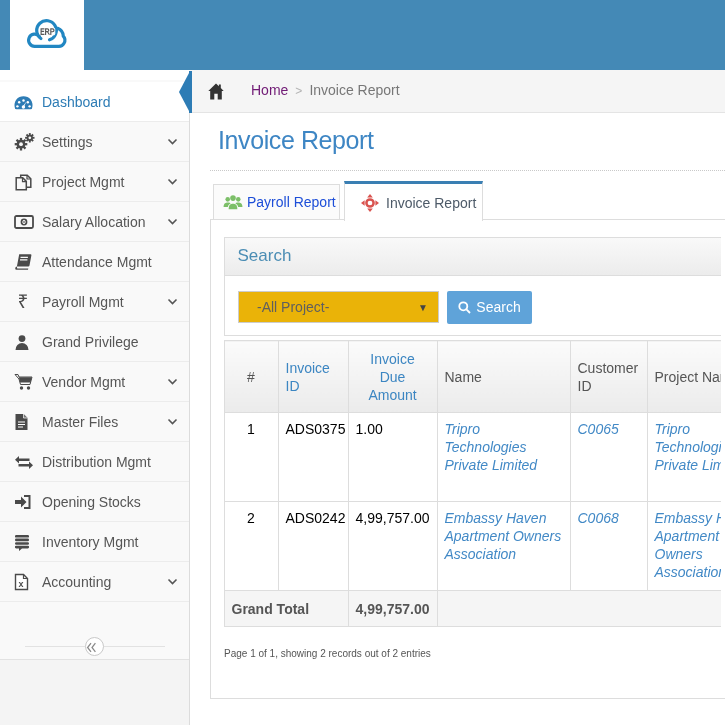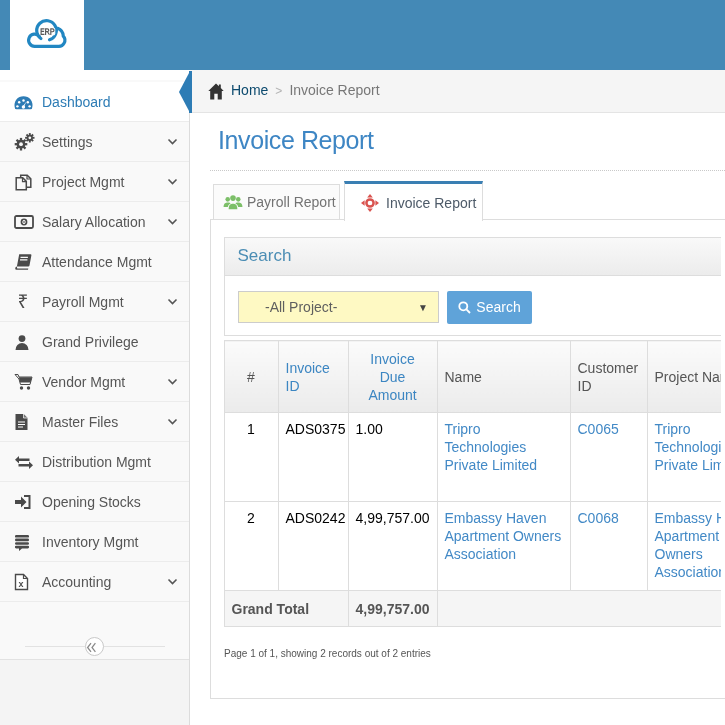--- a/index.html
+++ b/index.html
@@ -21,47 +21,47 @@
 ul.menu li.active { background:#fff; color:#2d7cb5; }
 #actbar { left:188.5px; top:71px; width:3px; height:41.5px; background:#2d7cb5; z-index:5; }
 #actarr { left:178.5px; top:72.5px; width:0; height:0; border-right:10px solid #2d7cb5; border-top:19px solid transparent; border-bottom:19px solid transparent; z-index:5; }
 #collapse-line { left:25px; top:645.5px; width:140px; height:1px; background:#e2e2e2; }
 #collapse-btn { left:85px; top:636.5px; width:19px; height:19px; border:1px solid #c9c9c9; border-radius:50%; background:#fff; text-align:center; }
 #side-bottom { left:0; top:659px; width:189px; height:66px; background:#f4f4f4; border-top:1px solid #e2e2e2; }
 
 
 #crumb { left:190px; top:70px; width:535px; height:43px; background:#f5f5f5; border-bottom:1px solid #e4e4e4; font-size:14px; line-height:41px; color:#777; }
 #crumb .home-ic { position:absolute; left:17.5px; top:12.5px; }
-#crumb a { color:#0c4a6e; text-decoration:none; }
+#crumb a { color:#701a75; text-decoration:none;margin-left:20px; }
 #crumb .sep { color:#b3b3b3; margin:0 7px; font-size:12px; }
 
 
 #title { left:218px; top:125.5px; font-size:25px; letter-spacing:-0.4px; color:#3e86c4; font-weight:400; }
 #dotline { left:210px; top:170px; width:515px; border-top:1px dotted #c9c9c9; }
 
 
-#tab1 { left:213px; top:184px; width:127px; height:35px; background:#fbfbfb; border:1px solid #ddd; border-bottom:none; font-size:14px; color:#737373; display:flex; align-items:center; }
+#tab1 { left:213px; top:184px; width:127px; height:35px; background:#fbfbfb; border:1px solid #ddd; border-bottom:none; font-size:14px; color:#1d4ed8; display:flex; align-items:center; }
 #tab1 .tic { margin-left:9px; margin-right:4px; }
 #tab2 { left:344px; top:181px; width:139px; height:40px; background:#fff; border-left:1px solid #ddd; border-right:1px solid #ddd; border-top:3px solid #3a7fb3; font-size:14px; color:#4d5a68; display:flex; align-items:center; z-index:3; }
 #tab2 .tic { margin-left:16px; margin-right:7px; }
 
 
 #box { left:210px; top:219px; width:700px; height:480px; border:1px solid #ddd; background:#fff; overflow:hidden; }
 #clip { position:absolute; left:0; top:0; width:510px; height:470px; overflow:hidden; }
 #panel { position:absolute; left:13px; top:17px; width:600px; height:99px; border:1px solid #ddd; }
 #panel .ph { height:38px; background:linear-gradient(#f9f9f9,#ececec); border-bottom:1px solid #ddd; font-size:17px; color:#4b8db4; line-height:36px; padding-left:12.5px; }
-#sel { position:absolute; left:13px; top:53px; width:201px; height:32px; border:1px solid #ccc; background:#fef9c3; font-size:14px; color:#5f5f5f; line-height:30px; padding-left:26px; }
+#sel { position:absolute; left:13px; top:53px; width:201px; height:32px; border:1px solid #ccc; background:#eab308; font-size:14px; color:#5f5f5f; line-height:30px; padding-left:18px; }
 #sel .arr { position:absolute; right:10px; top:11px; font-size:10px; color:#444; line-height:10px; }
 #btn { position:absolute; left:222px; top:53px; width:85px; height:33px; background:#5fa3d9; border-radius:2px; color:#fff; font-size:14px; text-align:center; line-height:33px; }
 
 table { border-collapse:collapse; position:absolute; left:12.5px; top:120px; table-layout:fixed; width:634px; }
 td,th { border:1px solid #ddd; font-size:14px; padding:7px 7px; vertical-align:top; line-height:18px; }
 thead th { background:linear-gradient(#fbfbfb,#ebebeb); color:#555; font-weight:400; vertical-align:middle; text-align:left; }
 thead th a { color:#3c86c2; text-decoration:none; }
-td a { color:#4289c6; text-decoration:none; }
+td a { color:#4289c6; text-decoration:none;font-style:italic; }
 tfoot td { background:#f5f5f5; font-weight:bold; color:#555; vertical-align:middle; }
 .cR { text-align:left; }
 .cC { text-align:center; }
 #pageinfo { position:absolute; left:13px; top:428px; font-size:10px; color:#555; }
 
 svg { display:block; }
 </style>
 </head>
 <body>
 <div class="abs" id="hdr"></div>

